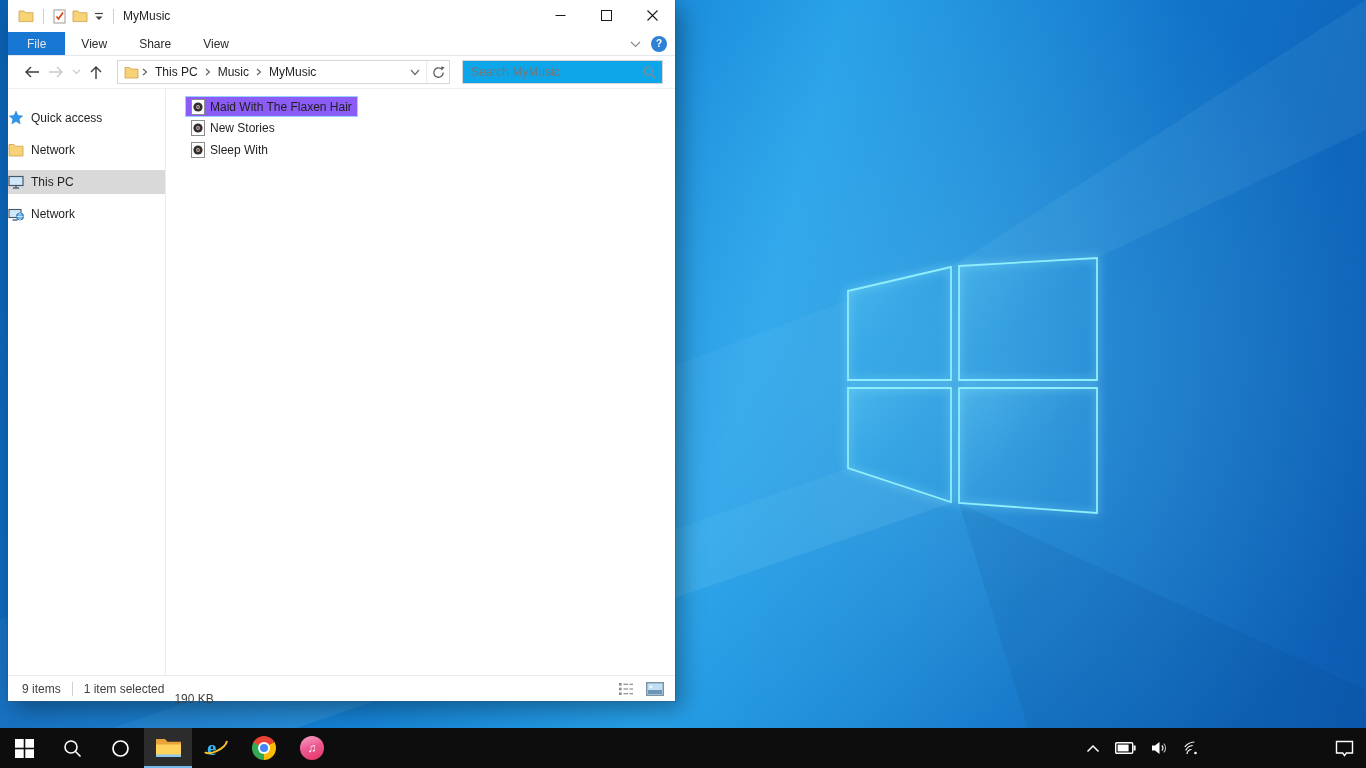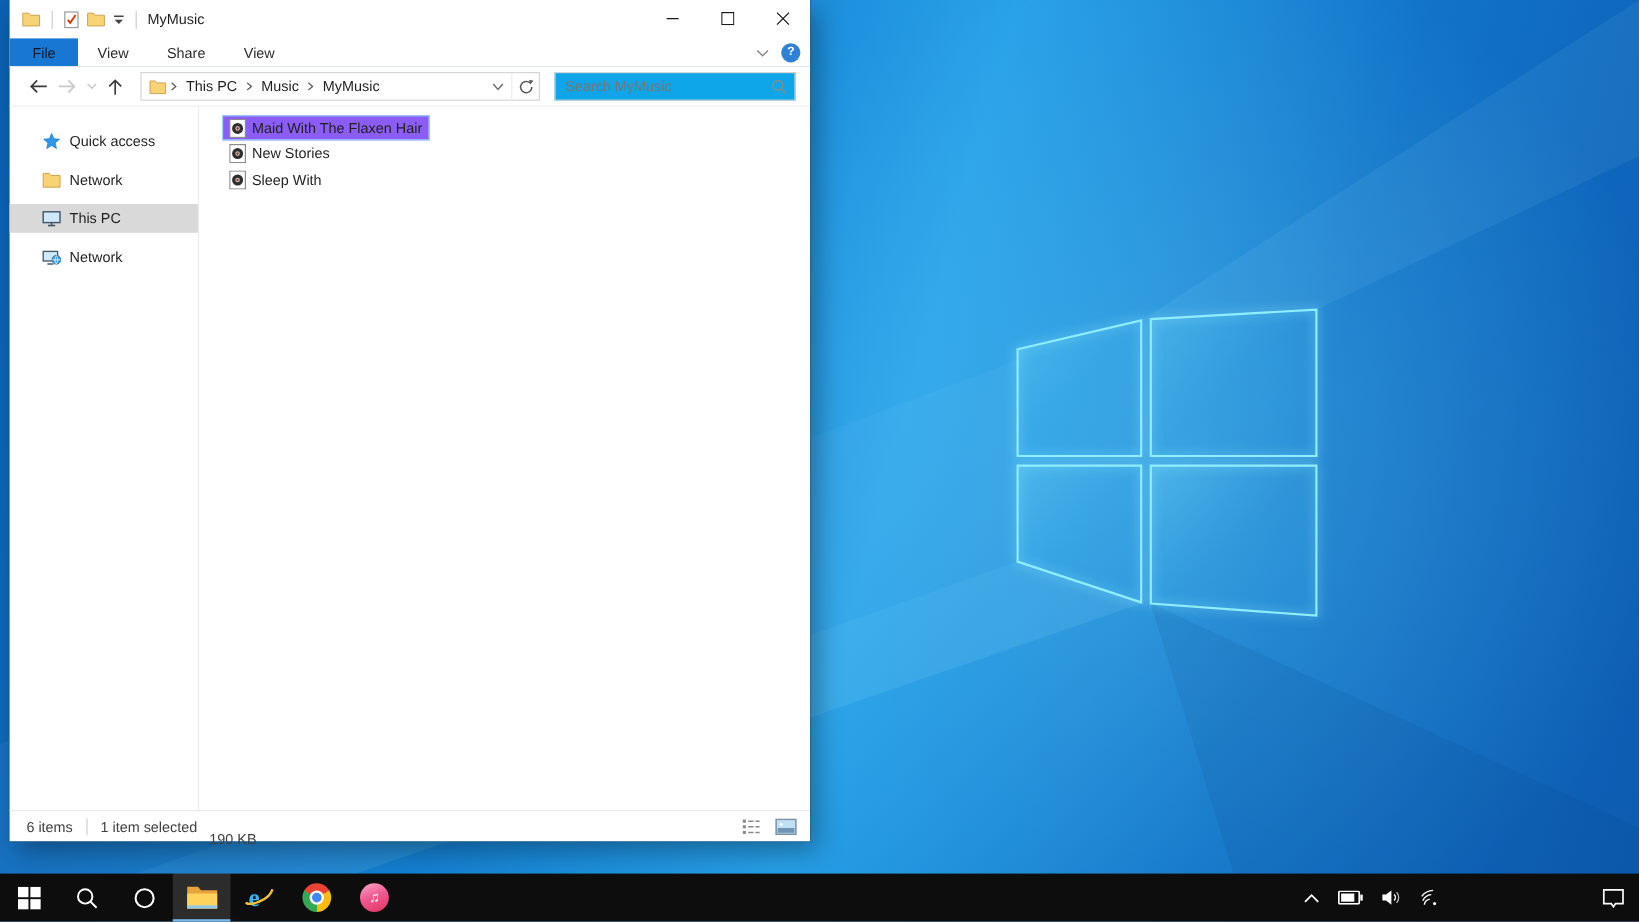--- a/index.html
+++ b/index.html
@@ -21,21 +21,21 @@
   .titlebar { height:32px; display:flex; align-items:center; padding-left:10px; flex:0 0 auto; }
   .qat { display:flex; align-items:center; gap:6px; }
   .qat-sep { width:1px; height:15px; background:#cfcfcf; margin:0 3px; }
   .qat-btn { display:flex; align-items:center; justify-content:center; }
   .win-title { margin-left:6px; font-size:12px; color:#1f1f1f; }
   .caption-btns { margin-left:auto; display:flex; height:32px; }
   .caption-btn { width:46px; height:30px; display:flex; align-items:center; justify-content:center; }
 
   .tabrow { height:24px; display:flex; align-items:stretch; border-bottom:1px solid #e4e8ec; flex:0 0 auto; }
   .tab { display:flex; align-items:center; padding:0 16px; font-size:12px; color:#2b2b2b; }
-  .tab.file { background:#1777d2; color:#0f172a; padding:0 19px; }
+  .tab.file { background:#1777d2; color:#e5e5e5; padding:0 19px; }
   .tabrow-right { margin-left:auto; display:flex; align-items:center; gap:10px; padding-right:8px; }
   .help-circle { width:16px; height:16px; border-radius:50%; background:#2f81d6; color:#fff;
     font-size:10px; font-weight:bold; display:flex; align-items:center; justify-content:center; }
 
   .toolbar { height:33px; display:flex; align-items:center; padding-left:12px; border-bottom:1px solid #efefef; flex:0 0 auto; }
   .nav-btn { width:24px; height:24px; display:flex; align-items:center; justify-content:center; }
   .nav-btn.small { width:16px; }
   .addressbar { margin-left:9px; width:333px; height:24px; border:1px solid #d6d6d6; background:#fff;
     display:flex; align-items:center; padding-left:6px; }
   .crumbs { display:flex; align-items:center; gap:2px; flex:1; }
@@ -45,21 +45,21 @@
   .addr-dd { width:22px; height:100%; display:flex; align-items:center; justify-content:center; }
   .addr-refresh { width:23px; height:100%; display:flex; align-items:center; justify-content:center; border-left:1px solid #ededed; }
   .searchbox { margin-left:12px; width:201px; height:24px; border:1px solid #d6d6d6; background:#0ea5e9;
     display:flex; align-items:center; padding:0 6px 0 8px; }
   .searchbox input { border:none; outline:none; flex:1; font-family:"Liberation Sans",sans-serif;
     font-size:12px; color:#1f1f1f; background:transparent; }
   .searchbox input::placeholder { color:#767676; }
 
   .content { flex:1; display:flex; min-height:0; }
   .sidebar { width:158px; border-right:1px solid #ededed; padding-top:17px; flex:0 0 auto; }
-  .side-item { height:24px; margin-bottom:8px; display:flex; align-items:center; padding-left:27px; gap:7px; }
+  .side-item { height:24px; margin-bottom:8px; display:flex; align-items:center; gap:7px; }
   .side-item.selected { background:#d9d9d9; }
   .side-label { color:#1f1f1f; }
 
   .filelist { flex:1; padding:7px 0 0 19px; }
   .file-row { height:21px; display:flex; align-items:center; gap:5px; padding:0 5px;
     width:fit-content; border:1px solid transparent; margin-bottom:0.5px; }
   .file-row.selected { background:#8b5cf6; border-color:#99d1ff; }
   .file-name { white-space:nowrap; }
 
   .statusbar { height:26px; border-top:1px solid #ebebeb; display:flex; align-items:center;
@@ -334,21 +334,21 @@
               <circle cx="7" cy="8" r="1.9" fill="#c9b8a8"></circle>
               <circle cx="7" cy="8" r="0.9" fill="#7a2e2e"></circle>
             </svg>
         </span>
         <span class="file-name">Sleep With</span>
       </div>
     </div>
   </div>
 
   <div class="statusbar">
-    <span>6 items</span>
+    <span>9 items</span>
     <span class="status-sep"></span>
     <span>1 item selected</span>
     <span class="status-size">190 KB</span>
     <div class="status-views">
       <span class="view-btn">
         <svg width="16" height="14" viewBox="0 0 16 14">
           <g fill="#8a8a8a">
               <rect x="1" y="1" width="2.6" height="2.6"></rect>
               <rect x="1" y="5.7" width="2.6" height="2.6"></rect>
               <rect x="1" y="10.4" width="2.6" height="2.6"></rect>

